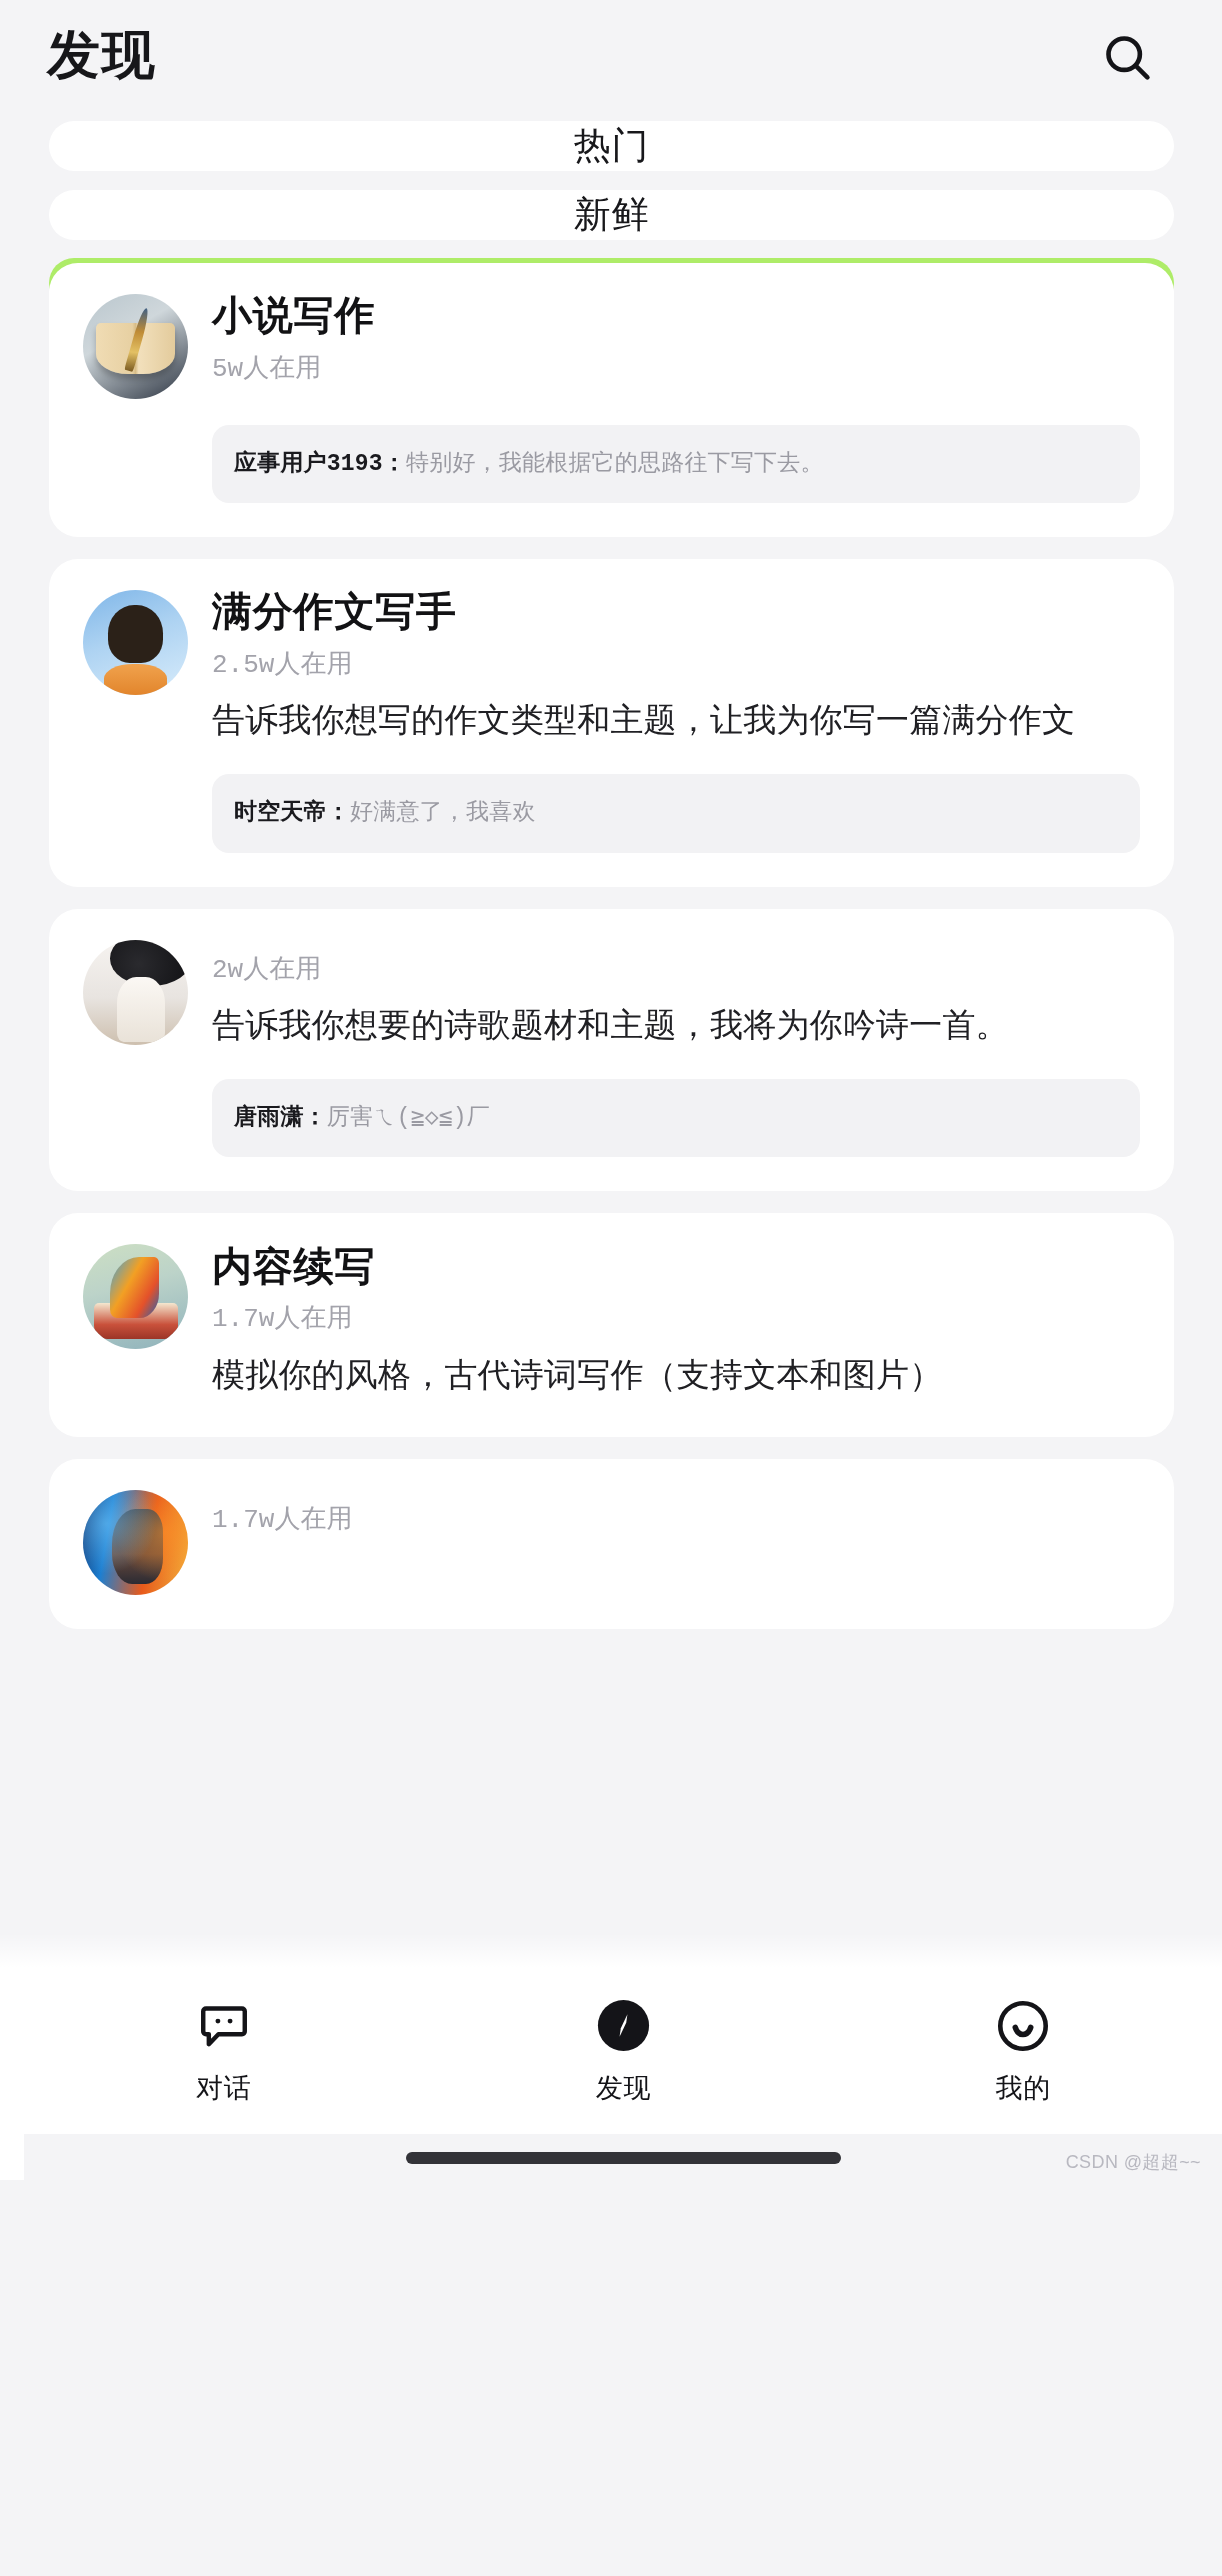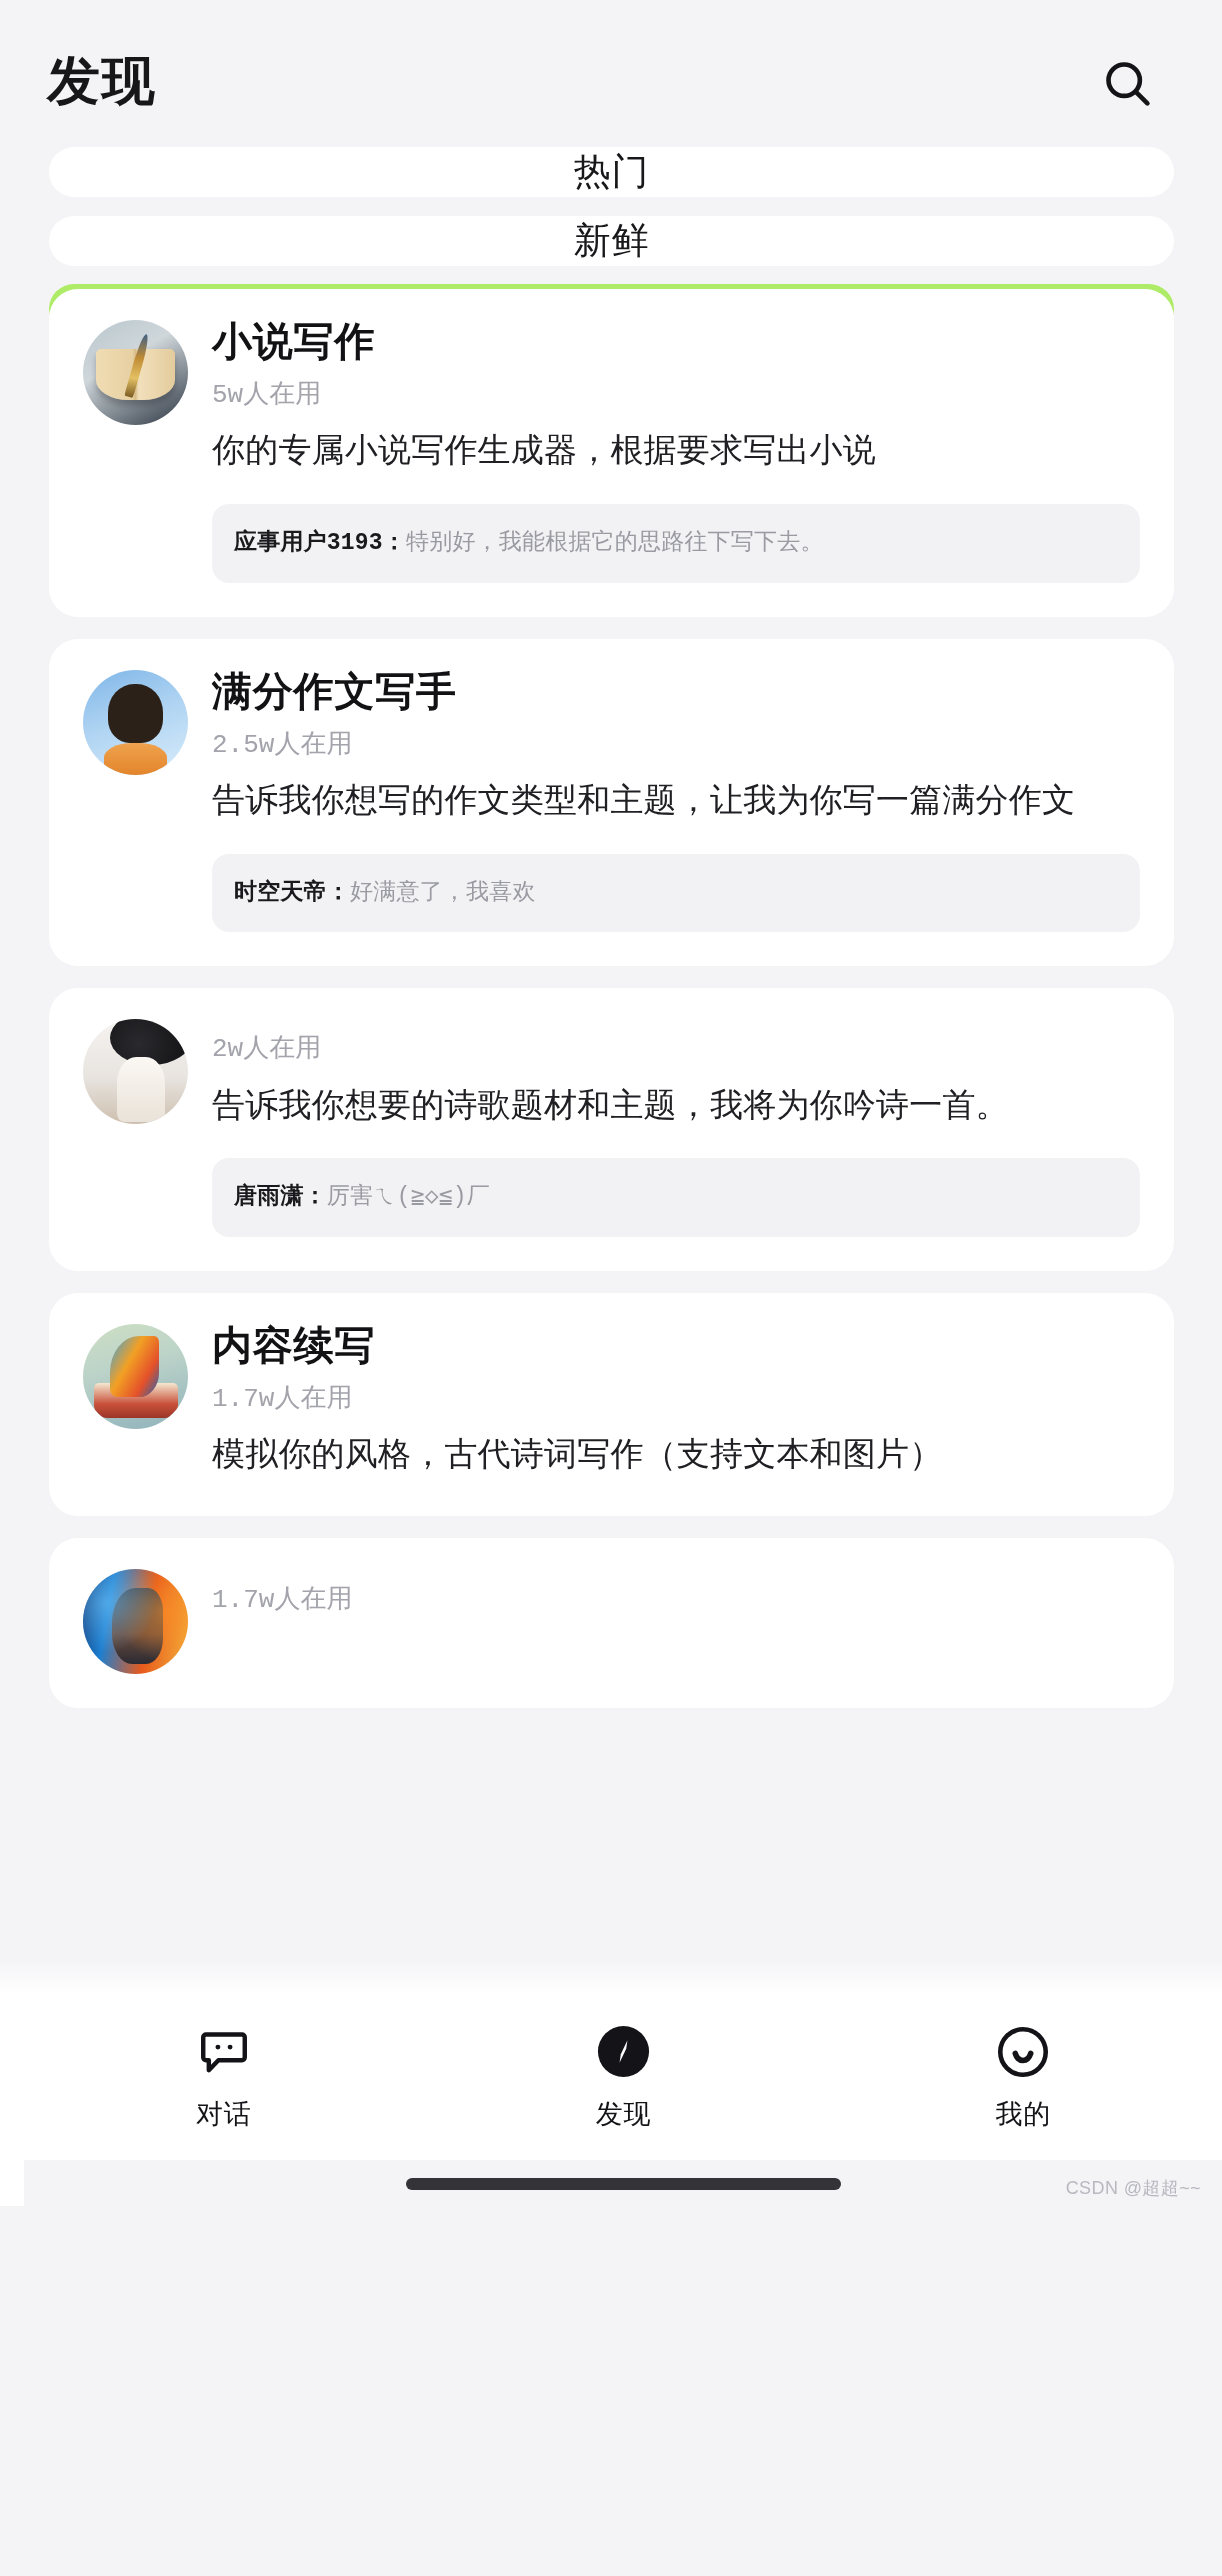--- a/index.html
+++ b/index.html
@@ -8,21 +8,20 @@
     height: 2576px;
     background: #f4f4f6;
     font-family: "Liberation Sans", "DejaVu Sans", sans-serif;
     overflow: hidden;
   }
   .phone {
     position: relative;
     width: 1223px;
     height: 2180px;
     background: #f4f4f6;
-    margin-top: 26px;
   }
 
   
   .header {
     position: absolute;
     top: 0; left: 0;
     width: 1223px;
     height: 115px;
     display: flex;
     align-items: center;
@@ -282,21 +281,20 @@
   <div class="cards">
 
     <div class="card">
       <div class="card-head">
         <div class="avatar">
             <div class="av-inner av1"></div>
           </div>
         <div class="card-text">
           <div class="card-title">小说写作</div>
           <div class="card-users">5w人在用</div>
-          <div class="card-desc">你的专属小说写作生成器，根据要求写出小说</div>
         </div>
       </div>
       <div class="card-comment"><span class="cm-user">应事用户3193：</span><span>特别好，我能根据它的思路往下写下去。</span></div>
     </div>
 
     <div class="card">
       <div class="card-head">
         <div class="avatar">
             <div class="av-inner av2"></div>
           </div>

